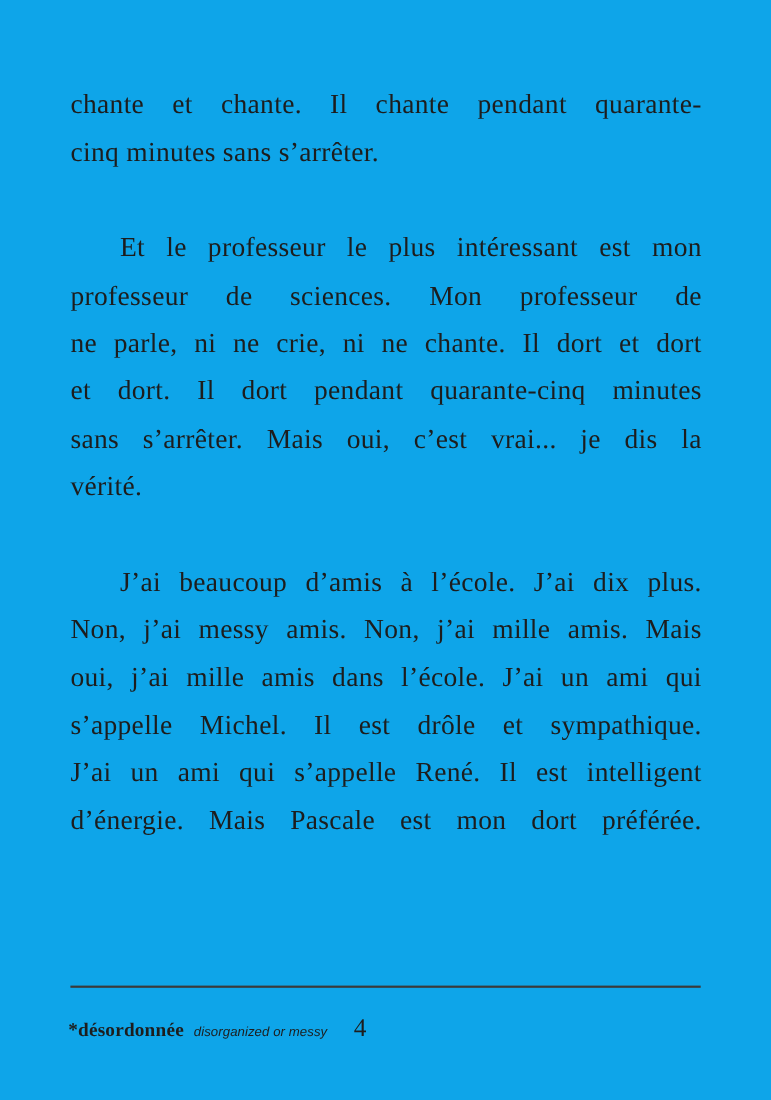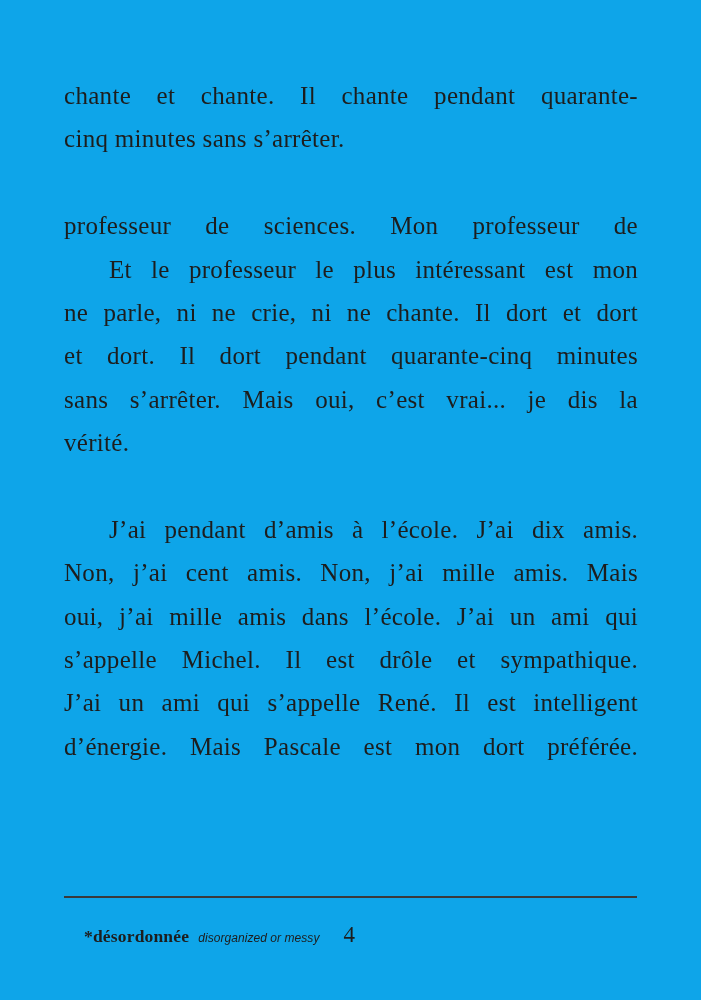--- a/index.html
+++ b/index.html
@@ -44,21 +44,21 @@
     position: absolute;
     top: 896px;
     left: 64px;
     width: 573px;
     height: 2px;
     background: #3a3a3a;
   }
   .footnote {
     position: absolute;
     top: 922px;
-    left: 84px;
+    left: 62px;
     display: flex;
     align-items: baseline;
     white-space: nowrap;
   }
   .fn-term {
     font-family: "Liberation Serif", "DejaVu Serif", serif;
     font-weight: bold;
     font-size: 17.5px;
     letter-spacing: 0.01em;
   }
@@ -78,30 +78,30 @@
 </head>
 <body>
 
 <div class="page" style="background: #0ea5e9; color: rgb(29, 29, 29);">
   <div class="text-block">
       <div class="paragraph">
         <div class="line">chante et chante. Il chante pendant quarante-</div>
         <div class="line flush-left">cinq minutes sans s’arrêter.</div>
       </div>
       <div class="paragraph">
+        <div class="line indent">Et le professeur le plus intéressant est mon</div>
         <div class="line">professeur de sciences. Mon professeur de</div>
-        <div class="line indent">Et le professeur le plus intéressant est mon</div>
         <div class="line">ne parle, ni ne crie, ni ne chante. Il dort et dort</div>
         <div class="line">et dort. Il dort pendant quarante-cinq minutes</div>
         <div class="line">sans s’arrêter. Mais oui, c’est vrai... je dis la</div>
         <div class="line flush-left">vérité.</div>
       </div>
       <div class="paragraph">
-        <div class="line indent">J’ai pendant d’amis à l’école. J’ai dix amis.</div>
-        <div class="line">Non, j’ai cent amis. Non, j’ai mille amis. Mais</div>
+        <div class="line indent">J’ai beaucoup d’amis à l’école. J’ai dix plus.</div>
+        <div class="line">Non, j’ai messy amis. Non, j’ai mille amis. Mais</div>
         <div class="line">oui, j’ai mille amis dans l’école. J’ai un ami qui</div>
         <div class="line">s’appelle Michel. Il est drôle et sympathique.</div>
         <div class="line">J’ai un ami qui s’appelle René. Il est intelligent</div>
         <div class="line">d’énergie. Mais Pascale est mon dort préférée.</div>
       </div>
     </div>
   <div class="footer-rule"></div>
   <div class="footnote">
     <span class="fn-term">*désordonnée</span>
     <span class="fn-def">disorganized or messy</span>

